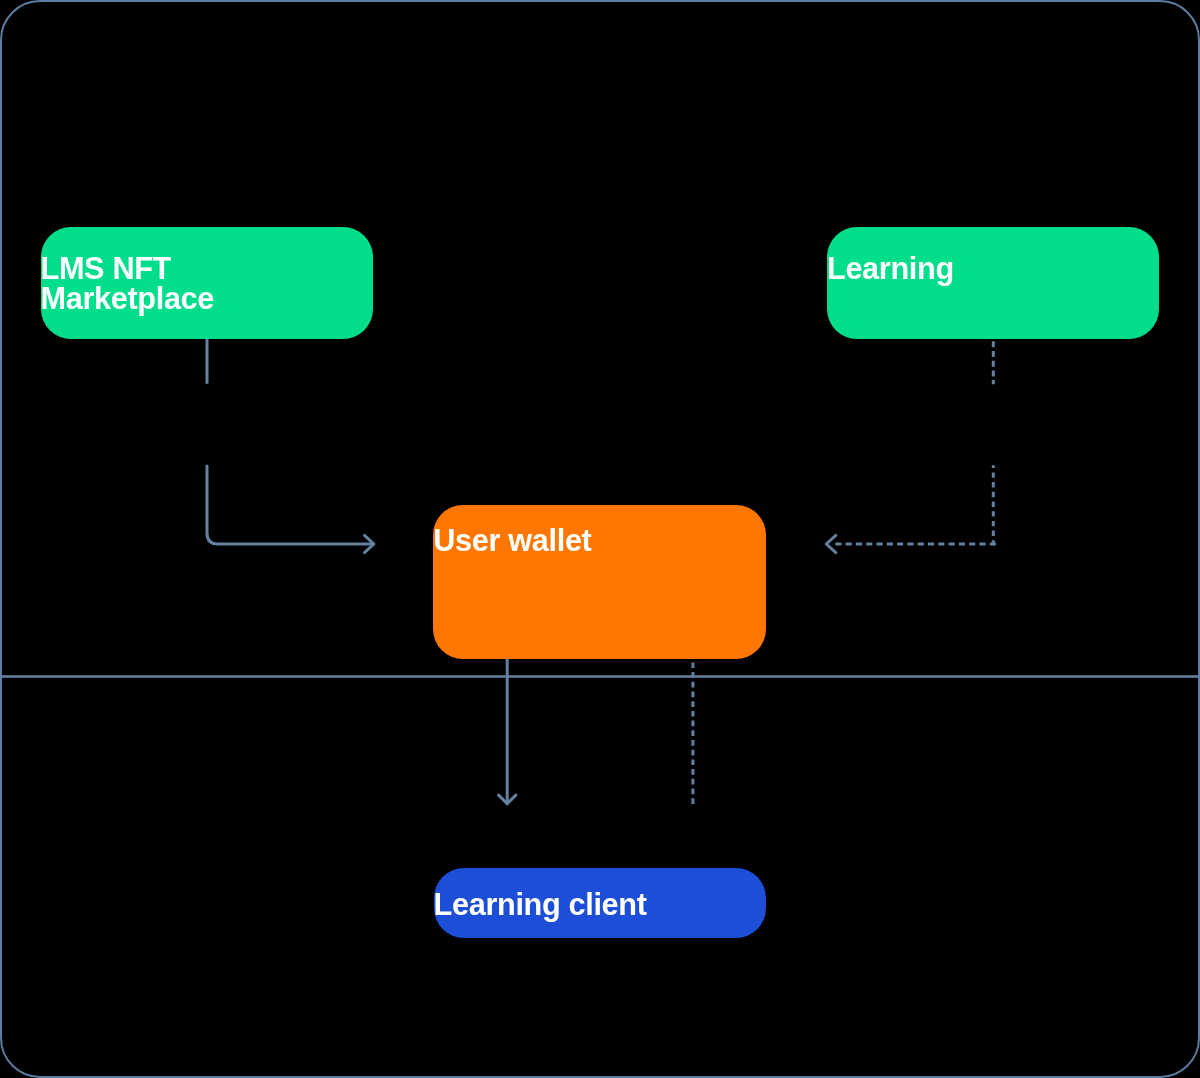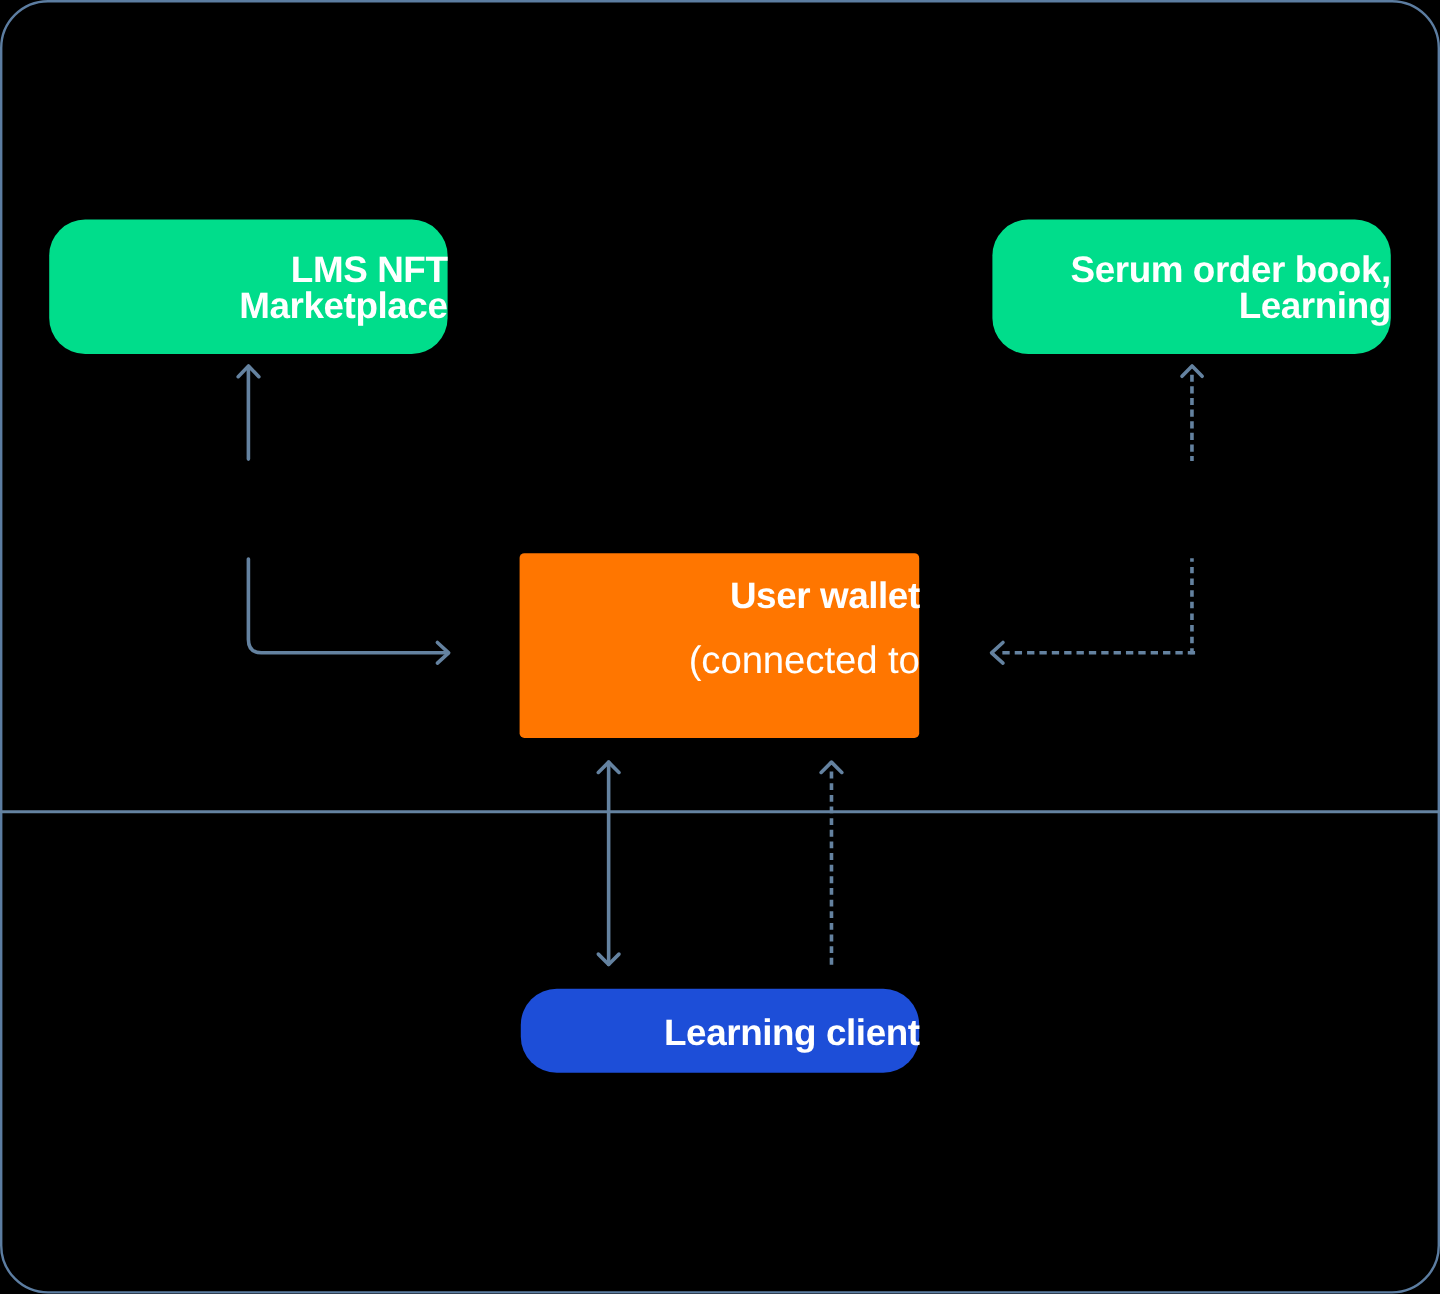--- a/index.html
+++ b/index.html
@@ -1,21 +1,21 @@
 <!DOCTYPE html>
 <html><head>
 <meta charset="utf-8">
 <title>Diagram</title>
 <style>
   html,body{margin:0;padding:0;background:#000000;}
   body{width:1200px;height:1078px;overflow:hidden;font-family:"Liberation Sans",sans-serif;}
   #stage{position:relative;width:1200px;height:1078px;background:#000000;}
   .frame{position:absolute;left:0;top:0;width:1200px;height:1078px;border:2.5px solid #5c7da1;border-radius:40px;box-sizing:border-box;}
   svg.layer{position:absolute;left:0;top:0;width:1200px;height:1078px;}
-  .node{position:absolute;box-sizing:border-box;text-align:right;color:#ffffff;}
+  .node{position:absolute;box-sizing:border-box;text-align:left;color:#ffffff;margin-top:44px;}
   .node .txt{position:absolute;left:0;width:100%;}
   .node .t1{font-weight:bold;font-size:30.7px;line-height:30.2px;letter-spacing:-0.35px;}
   .node .t2{font-size:32px;line-height:30.2px;letter-spacing:-0.1px;}
 </style>
 </head>
 <body>
 
 <div id="stage">
   <div class="frame" style="border-color: rgb(92, 125, 161);"></div>
 
@@ -59,31 +59,29 @@
 
   <div class="node" style="left: 40.5px; top: 183px; width: 332.4px; height: 112px; border-radius: 30px; background: rgb(0, 221, 139);">
     <div class="txt" style="top:26.9px">
       <div class="t1">LMS NFT</div>
       <div class="t1">Marketplace</div>
     </div>
   </div>
 
   <div class="node" style="left: 827px; top: 183px; width: 332px; height: 112px; border-radius: 30px; background: rgb(0, 221, 139);">
     <div class="txt" style="top:26.6px">
-      <div class="t1">Serum order book,</div>
       <div class="t1">Learning</div>
     </div>
   </div>
 
-  <div class="node" style="left: 433.3px; top: 461px; width: 333.2px; height: 154px; border-radius: 4px; background: rgb(255, 118, 0); padding-left: 35px;">
+  <div class="node" style="left: 433.3px; top: 461px; width: 333.2px; height: 154px; border-radius: 30px; background: rgb(255, 118, 0); padding-left: 35px;">
     <div class="txt" style="top:21.3px">
       <div class="t1">User wallet</div>
     </div>
     <div class="txt" style="top:73.9px">
-      <div class="t2">(connected to</div>
     </div>
   </div>
 
   <div class="node" style="left: 433.6px; top: 824px; width: 332.8px; height: 70px; border-radius: 30px; background: #1d4ed8;">
     <div class="txt" style="top:21.5px">
       <div class="t1">Learning client</div>
     </div>
   </div>
 </div>
 

